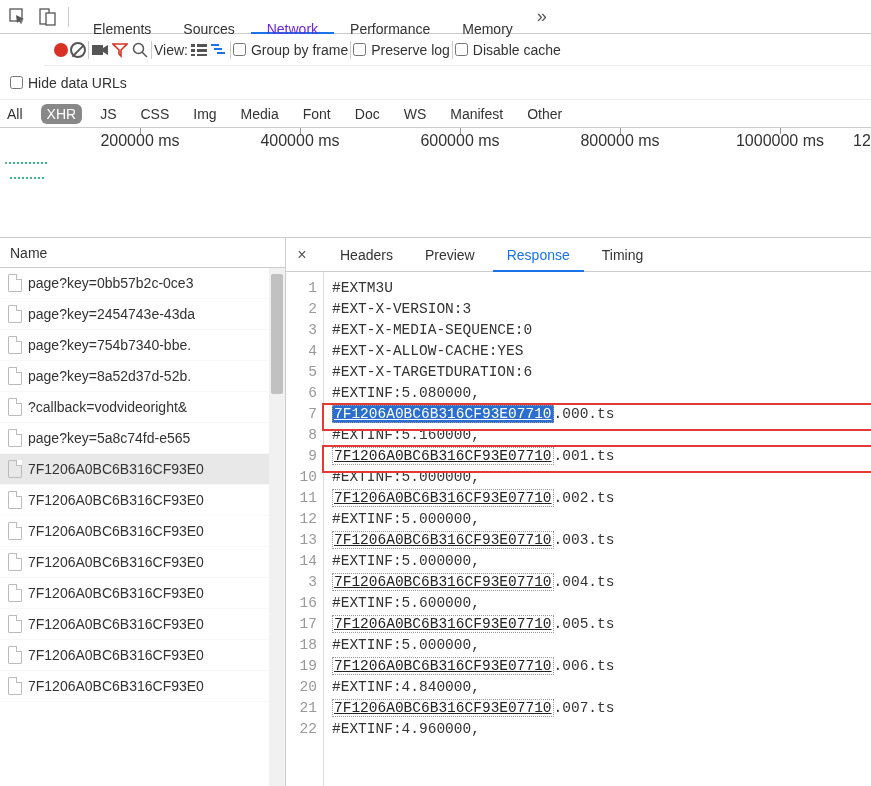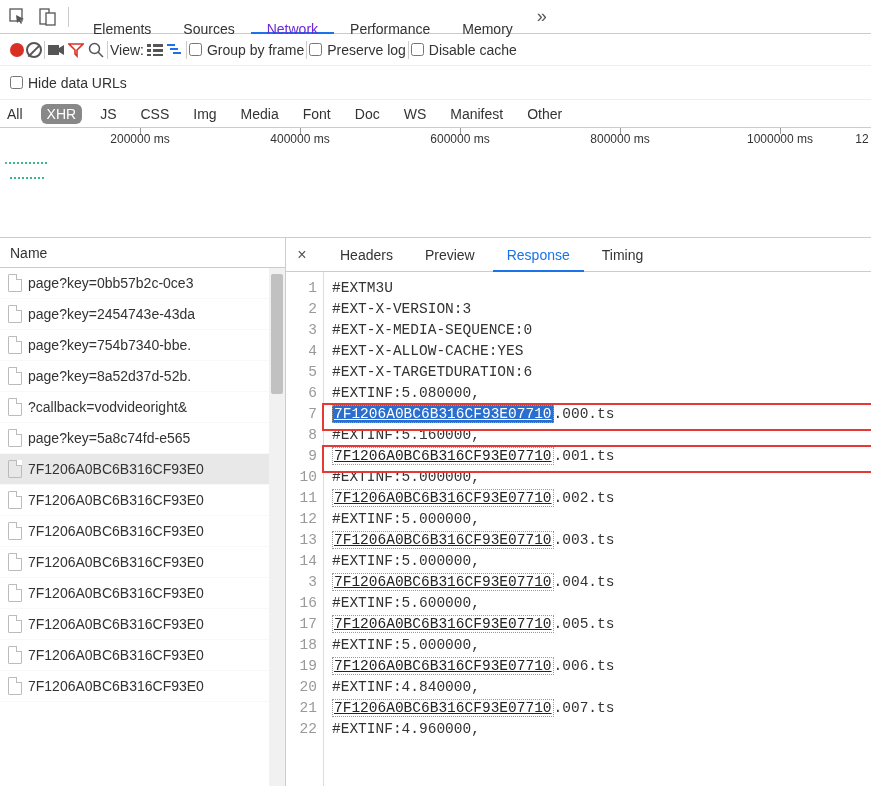--- a/index.html
+++ b/index.html
@@ -7,21 +7,21 @@
 
   
   .main-tabs { display: flex; align-items: center; height: 34px; border-bottom: 1px solid #ccc; padding: 0 6px; }
   .main-tabs .tbicon { width: 24px; height: 24px; display:flex; align-items:center; justify-content:center; color:#555; margin-right:6px; }
   .main-tabs .divider { width:1px; height:20px; background:#ccc; margin:0 8px 0 2px; }
   .main-tabs .tab { padding: 12px 16px; height:34px; line-height:34px; color:#333; cursor:pointer; font-size:14px; }
   .main-tabs .tab.active { color:#6d28d9; border-bottom:2px solid #1a73e8; }
   .main-tabs .more { margin-left:8px; font-size:18px; color:#555; }
 
   
-  .toolbar { display:flex; align-items:center; height:32px; padding:0 10px; gap:2px; border-bottom:1px solid #eee; }
+  .toolbar { display:flex; align-items:center; height:32px; padding:0 10px; gap:2px; border-bottom:1px solid #eee;margin-left:44px; }
   .toolbar .rec { width:14px; height:14px; border-radius:50%; background:#d93025; }
   .toolbar .clear { width:16px; height:16px; border:2px solid #555; border-radius:50%; position:relative; }
   .toolbar .clear::after { content:''; position:absolute; width:16px; height:2px; background:#555; transform:rotate(-45deg); left:-2px; top:6px; }
   .toolbar .vdiv { width:1px; height:18px; background:#ccc; }
   .toolbar .ticon { width:18px; height:18px; display:flex; align-items:center; justify-content:center; color:#555; }
   .toolbar .funnel { color:#d93025; }
   .toolbar .viewlbl { font-size:14px; color:#333; }
   .toolbar .chk { display:flex; align-items:center; gap:5px; font-size:14px; }
   .toolbar .chk input[type=checkbox]{width:13px;height:13px;}
 
@@ -31,21 +31,21 @@
   .filter-row .chk { display:flex; align-items:center; gap:5px; font-size:14px; }
 
   
   .type-row { display:flex; align-items:center; height:28px; padding:0 1px; gap:12px; border-bottom:1px solid #ccc; font-size:14px; }
   .type-row .type { padding:2px 6px; border-radius:6px; cursor:pointer; }
   .type-row .type.sel { background:#888; color:#fff; }
 
   
   .timeline { height:110px; border-bottom:1px solid #ccc; position:relative; overflow:hidden; }
   .timeline .ticks { display:flex; height:24px; position:relative; }
-  .timeline .tick { position:absolute; font-size:12px; color:#333; top:4px; transform:translateX(-50%); }
+  .timeline .tick { position:absolute; font-size:16px; color:#333; top:4px; transform:translateX(-50%); }
   .timeline .tkln { position:absolute; top:0; width:1px; height:6px; background:#999; }
   .timeline .plot { position:absolute; top:24px; left:4px; width:80px; height:24px; }
   .timeline .plot span { display:inline-block; width:2px; height:2px; background:#3b8; margin:0 1px; }
 
   
   .panes { display:flex; height:calc(786px - 34px - 32px - 34px - 28px - 110px); }
 
   
   .namecol { width:286px; border-right:1px solid #ccc; display:flex; flex-direction:column; }
   .namecol-header { height:30px; line-height:30px; padding:0 10px; font-size:14px; border-bottom:1px solid #ccc; }

